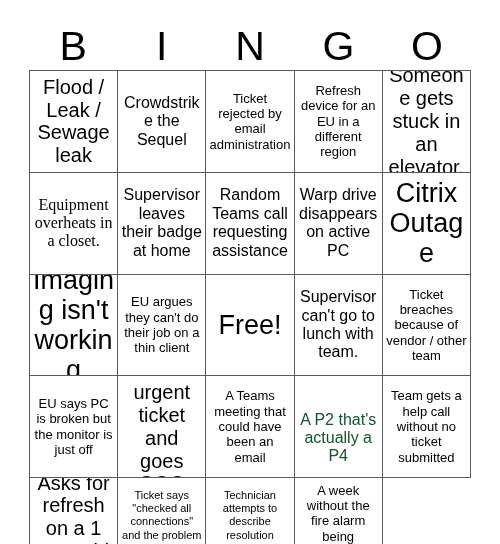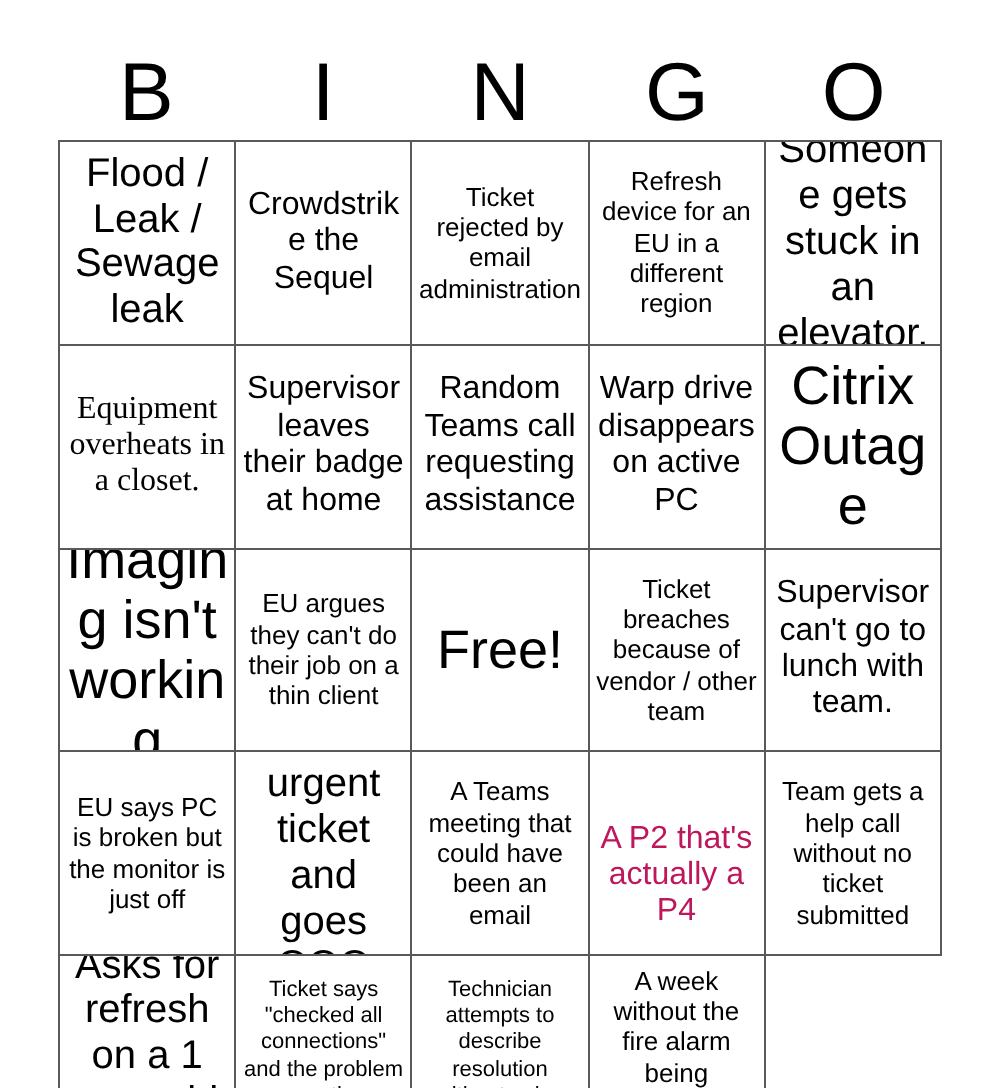--- a/index.html
+++ b/index.html
@@ -144,37 +144,37 @@
     <div class="bingo-cell" style="border-right-color: rgb(89, 89, 89); border-bottom-color: rgb(89, 89, 89);">
         <span class="cell-text sz-xl" style="color: rgb(0, 0, 0);">Imaging isn't working</span>
       </div>
     <div class="bingo-cell" style="border-right-color: rgb(89, 89, 89); border-bottom-color: rgb(89, 89, 89);">
         <span class="cell-text sz-sm" style="color: rgb(0, 0, 0);">EU argues they can't do their job on a thin client</span>
       </div>
     <div class="bingo-cell" style="border-right-color: rgb(89, 89, 89); border-bottom-color: rgb(89, 89, 89);">
         <span class="cell-text sz-xl" style="color: rgb(0, 0, 0);">Free!</span>
       </div>
     <div class="bingo-cell" style="border-right-color: rgb(89, 89, 89); border-bottom-color: rgb(89, 89, 89);">
-        <span class="cell-text sz-sm" style="color: rgb(0, 0, 0);">Ticket breaches because of vendor / other team</span>
+        <span class="cell-text sz-md" style="color: rgb(0, 0, 0);">Supervisor can't go to lunch with team.</span>
       </div>
     <div class="bingo-cell" style="border-right-color: rgb(89, 89, 89); border-bottom-color: rgb(89, 89, 89);">
-        <span class="cell-text sz-md" style="color: rgb(0, 0, 0);">Supervisor can't go to lunch with team.</span>
+        <span class="cell-text sz-sm" style="color: rgb(0, 0, 0);">Ticket breaches because of vendor / other team</span>
       </div>
 
     <div class="bingo-cell" style="border-right-color: rgb(89, 89, 89); border-bottom-color: rgb(89, 89, 89);">
         <span class="cell-text sz-sm" style="color: rgb(0, 0, 0);">EU says PC is broken but the monitor is just off</span>
       </div>
     <div class="bingo-cell" style="border-right-color: rgb(89, 89, 89); border-bottom-color: rgb(89, 89, 89);">
         <span class="cell-text sz-lg" style="color: rgb(0, 0, 0);">Submits urgent ticket and goes OOO</span>
       </div>
     <div class="bingo-cell" style="border-right-color: rgb(89, 89, 89); border-bottom-color: rgb(89, 89, 89);">
         <span class="cell-text sz-sm" style="color: rgb(0, 0, 0);">A Teams meeting that could have been an email</span>
       </div>
     <div class="bingo-cell" style="border-right-color: rgb(89, 89, 89); border-bottom-color: rgb(89, 89, 89);">
-        <span class="cell-text sz-md" style="color: #be185d; margin-top: 23px;">A P2 that's actually a P4</span>
+        <span class="cell-text sz-md" style="color: #14532d; margin-top: 23px;">A P2 that's actually a P4</span>
       </div>
 
     <div class="bingo-cell" style="border-right-color: rgb(89, 89, 89); border-bottom-color: rgb(89, 89, 89);">
         <span class="cell-text sz-sm" style="color: rgb(0, 0, 0);">Team gets a help call without no ticket submitted</span>
       </div>
     <div class="bingo-cell" style="border-right-color: rgb(89, 89, 89); border-bottom-color: rgb(89, 89, 89);">
         <span class="cell-text sz-lg" style="color: rgb(0, 0, 0);">Asks for refresh on a 1 year old device</span>
       </div>
     <div class="bingo-cell" style="border-right-color: rgb(89, 89, 89); border-bottom-color: rgb(89, 89, 89);">
         <span class="cell-text sz-xs" style="color: rgb(0, 0, 0);">Ticket says "checked all connections" and the problem was the connection</span>

